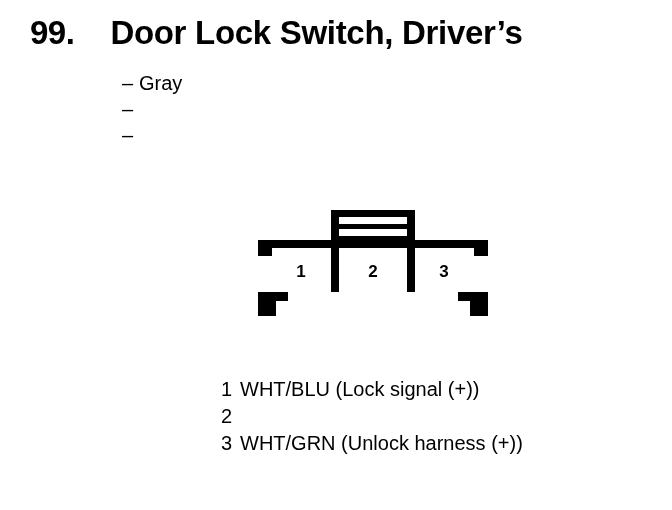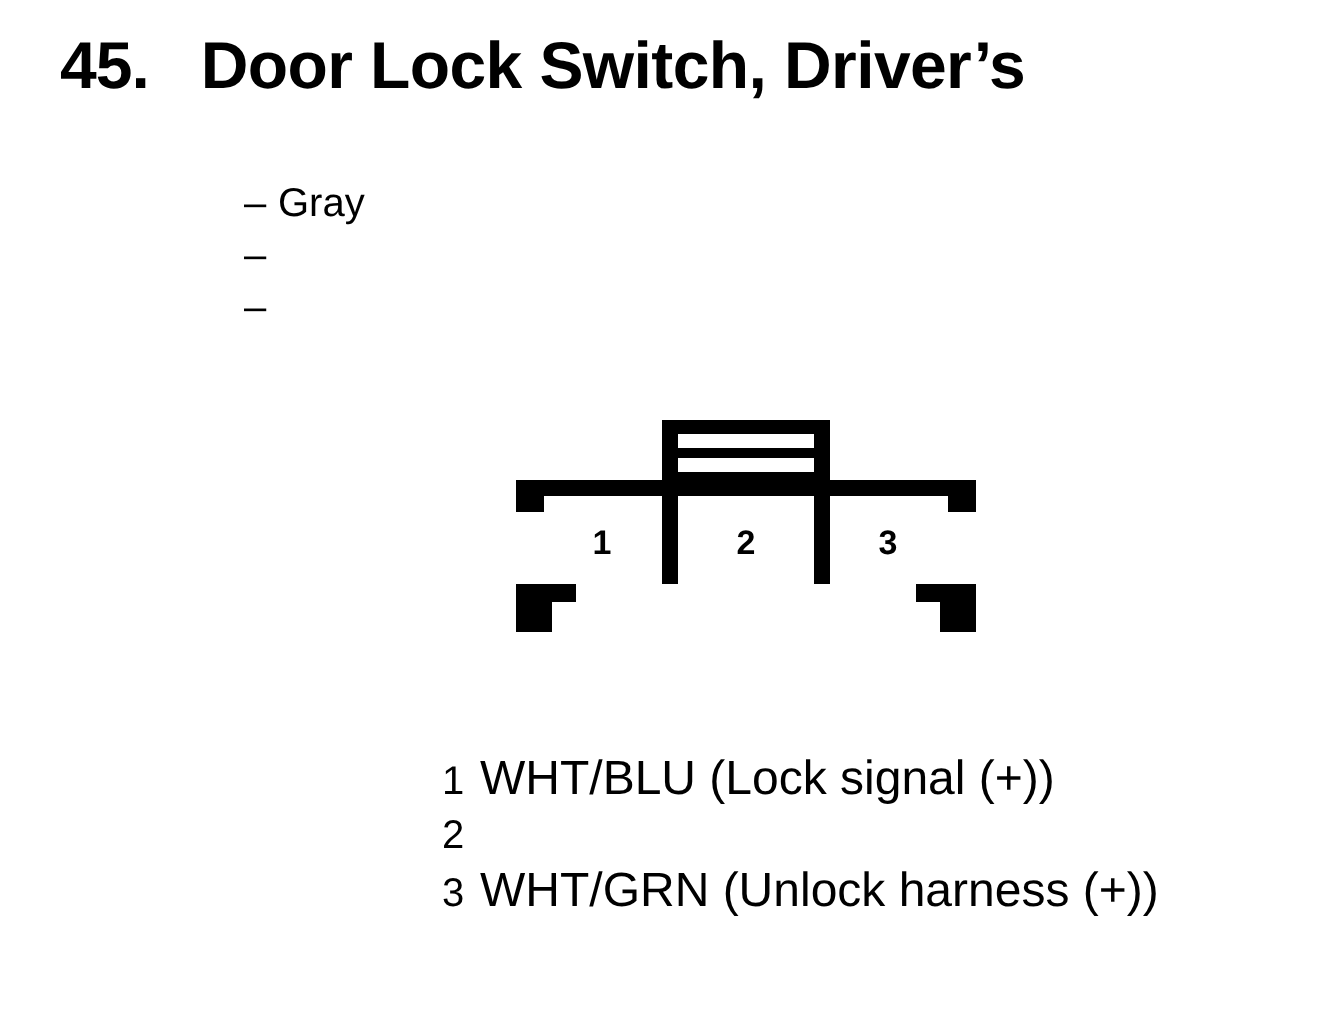--- a/index.html
+++ b/index.html
@@ -31,21 +31,21 @@
     font-size: 33px;
     font-weight: bold;
     letter-spacing: -0.5px;
     margin-left: 30px;
     white-space: pre;
   }
   .entry-title {
     font-size: 33px;
     font-weight: bold;
     letter-spacing: -0.3px;
-    margin-left: 26px;
+    margin-left: 36px;
     white-space: pre;
   }
 
   
   .attr-list {
     position: absolute;
     left: 122px;
     top: 70px;
     width: 460px;
   }
@@ -57,21 +57,20 @@
     white-space: pre;
   }
   .attr-dash {
     width: 17px;
     flex: 0 0 17px;
     font-size: 20px;
   }
   .attr-text {
     font-size: 20px;
     white-space: pre;
-    margin-top: 19px;
   }
 
   
   .connector-figure {
     position: absolute;
     left: 248px;
     top: 204px;
     width: 250px;
     height: 120px;
   }
@@ -98,29 +97,29 @@
     font-size: 20px;
     line-height: 27px;
     white-space: pre;
   }
   .legend-pin {
     width: 19px;
     flex: 0 0 19px;
     font-size: 20px;
   }
   .legend-desc {
-    font-size: 24px;
+    font-size: 20px;
     white-space: pre;
   }
 </style>
 </head>
 <body>
 
 <div class="header">
-  <span class="entry-number">45.</span>
+  <span class="entry-number">99.</span>
   <span class="entry-title">Door Lock Switch, Driver’s</span>
 </div>
 
 <div class="attr-list">
 
   <div class="attr-line">
     <span class="attr-dash">–</span>
     <span class="attr-text">Gray</span>
   </div>
 

